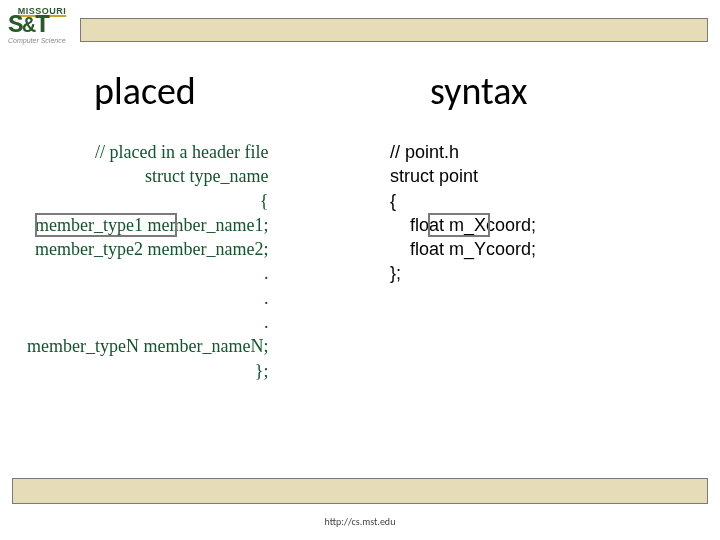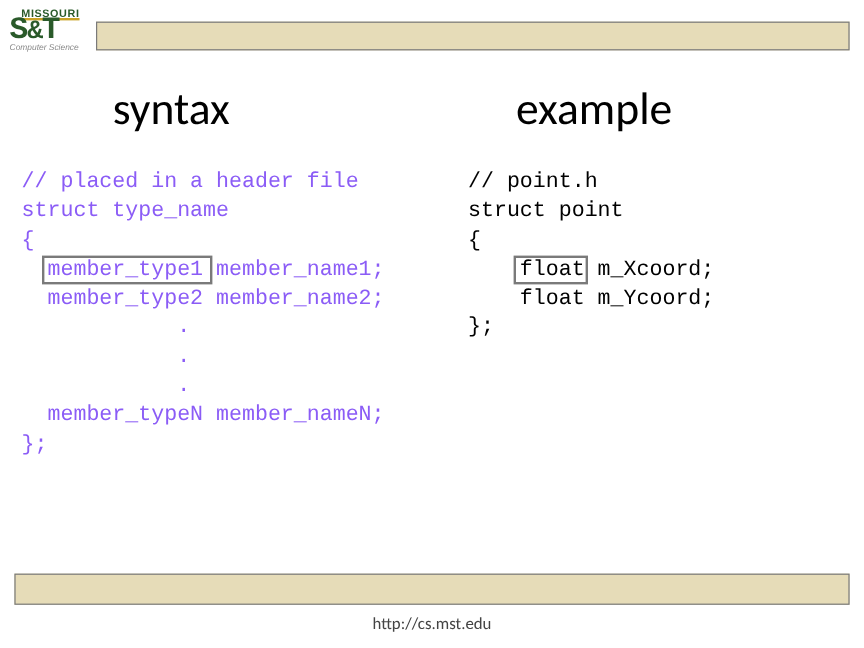--- a/index.html
+++ b/index.html
@@ -70,31 +70,32 @@
     left: 430px;
     font-size: 38px;
     font-family: Calibri, Arial, sans-serif;
     color: #000;
     font-weight: 400;
   }
   .code-left {
     position: absolute;
     top: 140px;
     left: 18px;
-    font-family: Liberation Mono, monospace;
+    font-family: Liberation Serif, serif;
     font-size: 18px;
     line-height: 1.35;
-    color: #8b5cf6;
+    color: #14532d;
     white-space: pre;
+    text-align: right;
   }
   .code-right {
     position: absolute;
     top: 140px;
     left: 390px;
-    font-family: Liberation Mono, monospace;
+    font-family: Liberation Sans, sans-serif;
     font-size: 18px;
     line-height: 1.35;
     color: #000;
     white-space: pre;
   }
   .highlight-box1 {
     position: absolute;
     border: 2px solid #7a7a7a;
     background: transparent;
   }
@@ -105,39 +106,39 @@
     right: 12px;
     height: 26px;
     background: #e6dcb8;
     border: 1.5px solid #7a7a7a;
   }
   .footer {
     position: absolute;
     bottom: 12px;
     width: 100%;
     text-align: center;
-    font-size: 14px;
+    font-size: 10px;
     color: #444;
     font-family: Calibri, Arial, sans-serif;
     margin-top: 28px;
   }
 </style>
 </head>
 <body>
 
 <div class="logo">
   <div class="logo-mo">MISSOURI</div>
   <div class="logo-st">S<span class="logo-amp">&amp;</span>T</div>
   <div class="logo-sub">Computer Science</div>
 </div>
 
 <div class="top-bar"></div>
 
-<div class="heading-left">syntax</div>
-<div class="heading-right">example</div>
+<div class="heading-left">placed</div>
+<div class="heading-right">syntax</div>
 
 <div class="code-left">// placed in a header file
 struct type_name
 {
   member_type1 member_name1;
   member_type2 member_name2;
             .
             .
             .
   member_typeN member_nameN;

